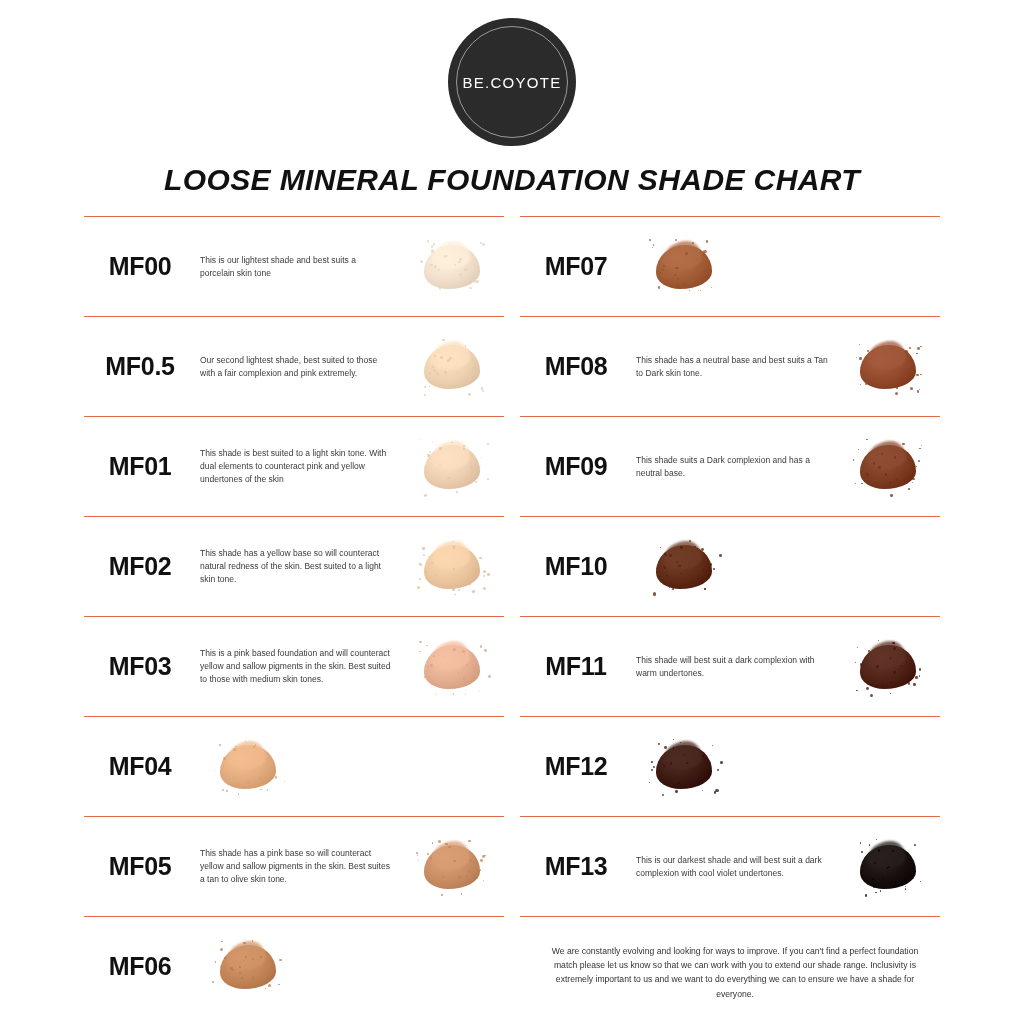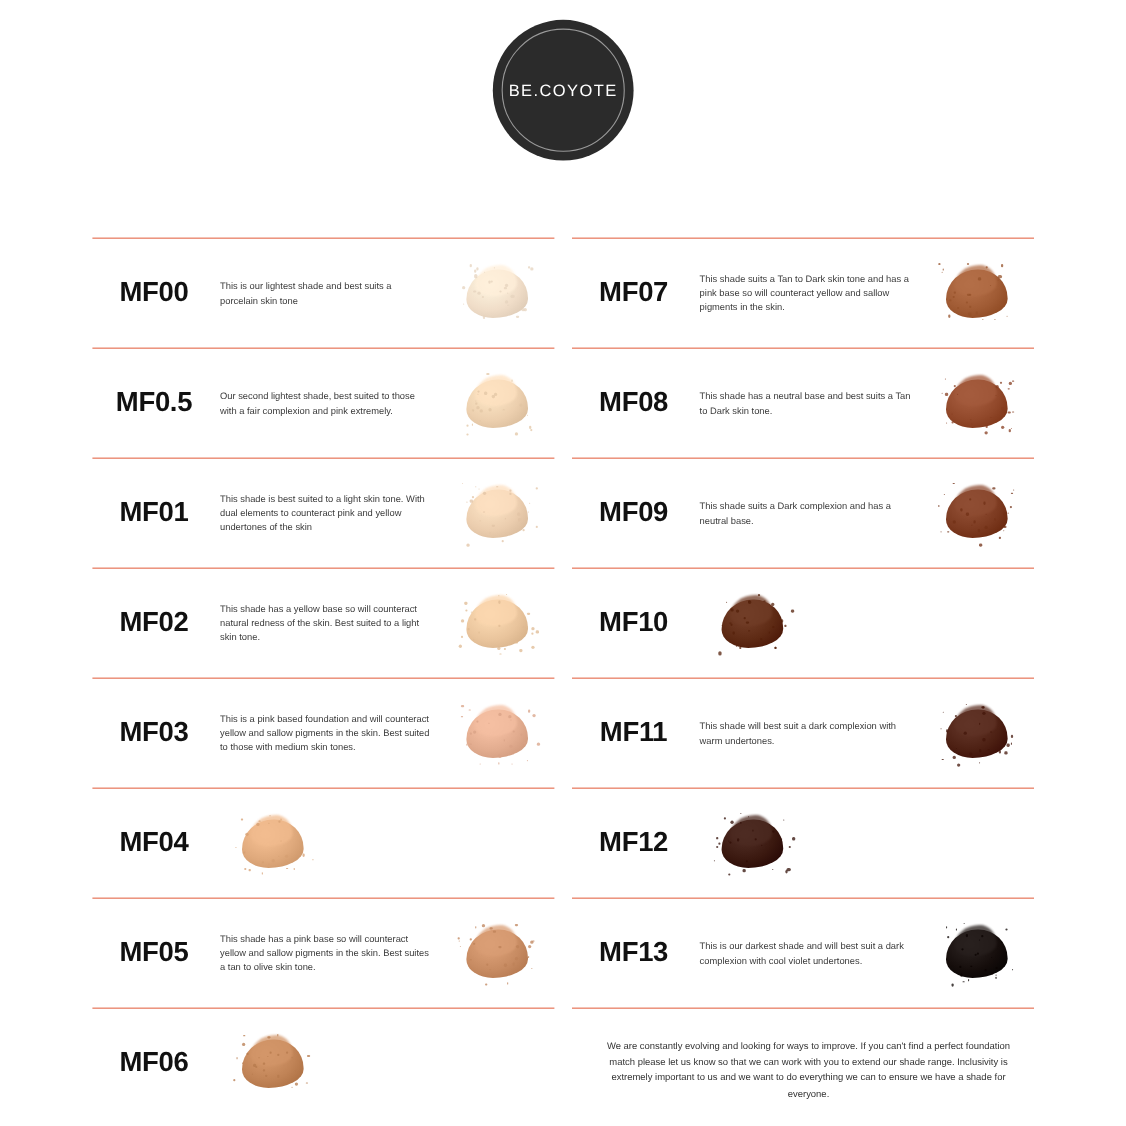--- a/index.html
+++ b/index.html
@@ -175,20 +175,21 @@
 <body>
 
 <div class="page">
 
   <div class="logo-wrap">
     <div class="logo-inner">
       <span class="logo-text">BE.COYOTE</span>
     </div>
   </div>
 
+  <div class="title">LOOSE MINERAL FOUNDATION SHADE CHART</div>
 
   <div class="chart">
 
     <div class="col col-left">
 
       <div class="rule"></div>
 
       <div class="row">
         <div class="shade-code">MF00</div>
         <div class="shade-desc">This is our lightest shade and best suits a porcelain skin tone</div>
@@ -498,21 +499,20 @@
       </div>
 
     </div>
 
     <div class="col col-right">
 
       <div class="rule"></div>
 
       <div class="row">
         <div class="shade-code">MF07</div>
-        <div class="shade-desc">This shade suits a Tan to Dark skin tone and has a pink base so will counteract yellow and sallow pigments in the skin.</div>
         <div class="swatch-cell">
           <div class="powder">
               <div class="mound" style="background: radial-gradient(at 38% 30%, rgb(186, 117, 78) 0%, rgb(160, 91, 52) 55%, rgb(132, 63, 24) 100%);"></div>
               <div class="mound2" style="background: rgb(178, 109, 70);"></div>
               <div class="dust" style="width: 1.7877px; height: 1.7877px; left: 17.812px; top: 40.5186px; background: rgb(150, 81, 42);"></div>
               <div class="dust" style="width: 3.10243px; height: 3.10243px; left: 55.4757px; top: 11.5542px; background: rgb(150, 81, 42);"></div>
               <div class="dust" style="width: 2.10919px; height: 2.10919px; left: 29.1694px; top: 47.5094px; background: rgb(150, 81, 42);"></div>
               <div class="dust" style="width: 2.32629px; height: 2.32629px; left: 57.8762px; top: 1.86785px; background: rgb(150, 81, 42);"></div>
               <div class="dust" style="width: 1.25593px; height: 1.25593px; left: 4.8101px; top: 5.81816px; background: rgb(150, 81, 42);"></div>
               <div class="dust" style="width: 1.91225px; height: 1.91225px; left: 45.9958px; top: 44.2383px; background: rgb(150, 81, 42);"></div>

